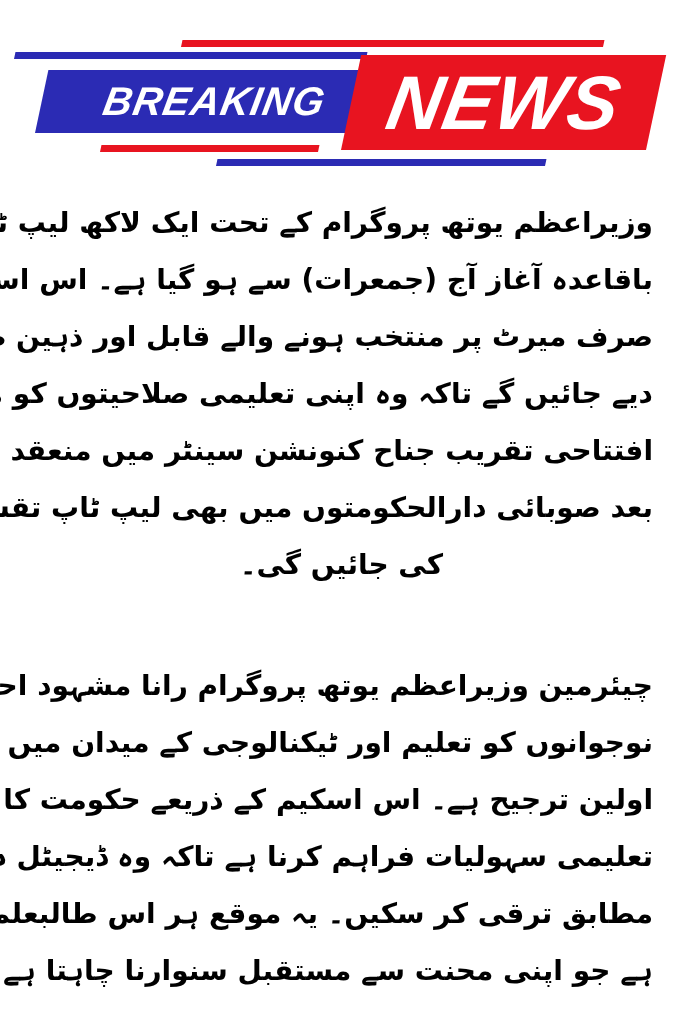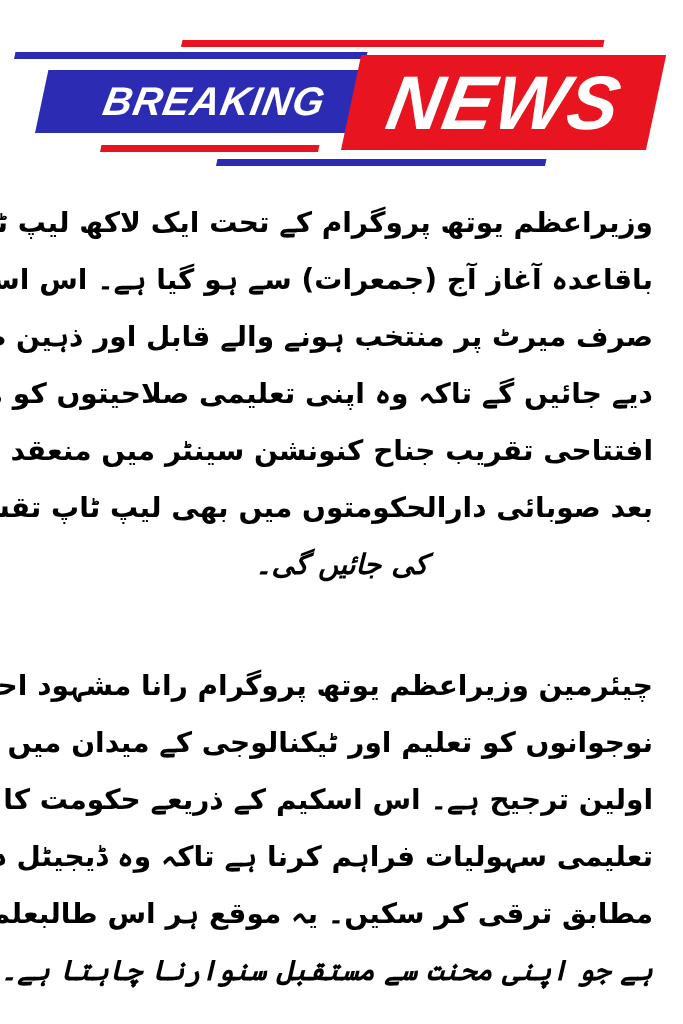--- a/index.html
+++ b/index.html
@@ -91,21 +91,20 @@
     line-height: 57px;
     height: 57px;
     white-space: nowrap;
     text-align: justify;
     text-align-last: justify;
     overflow: visible;
   }
   .line.last {
     text-align: right;
     text-align-last: center;
-    font-style: italic;
   }
 </style>
 </head>
 <body>
 
 <div class="banner">
   <div class="stripe red skew stripe-red-top"></div>
   <div class="stripe blue skew stripe-blue-top"></div>
 
   <div class="box box-blue skew">

